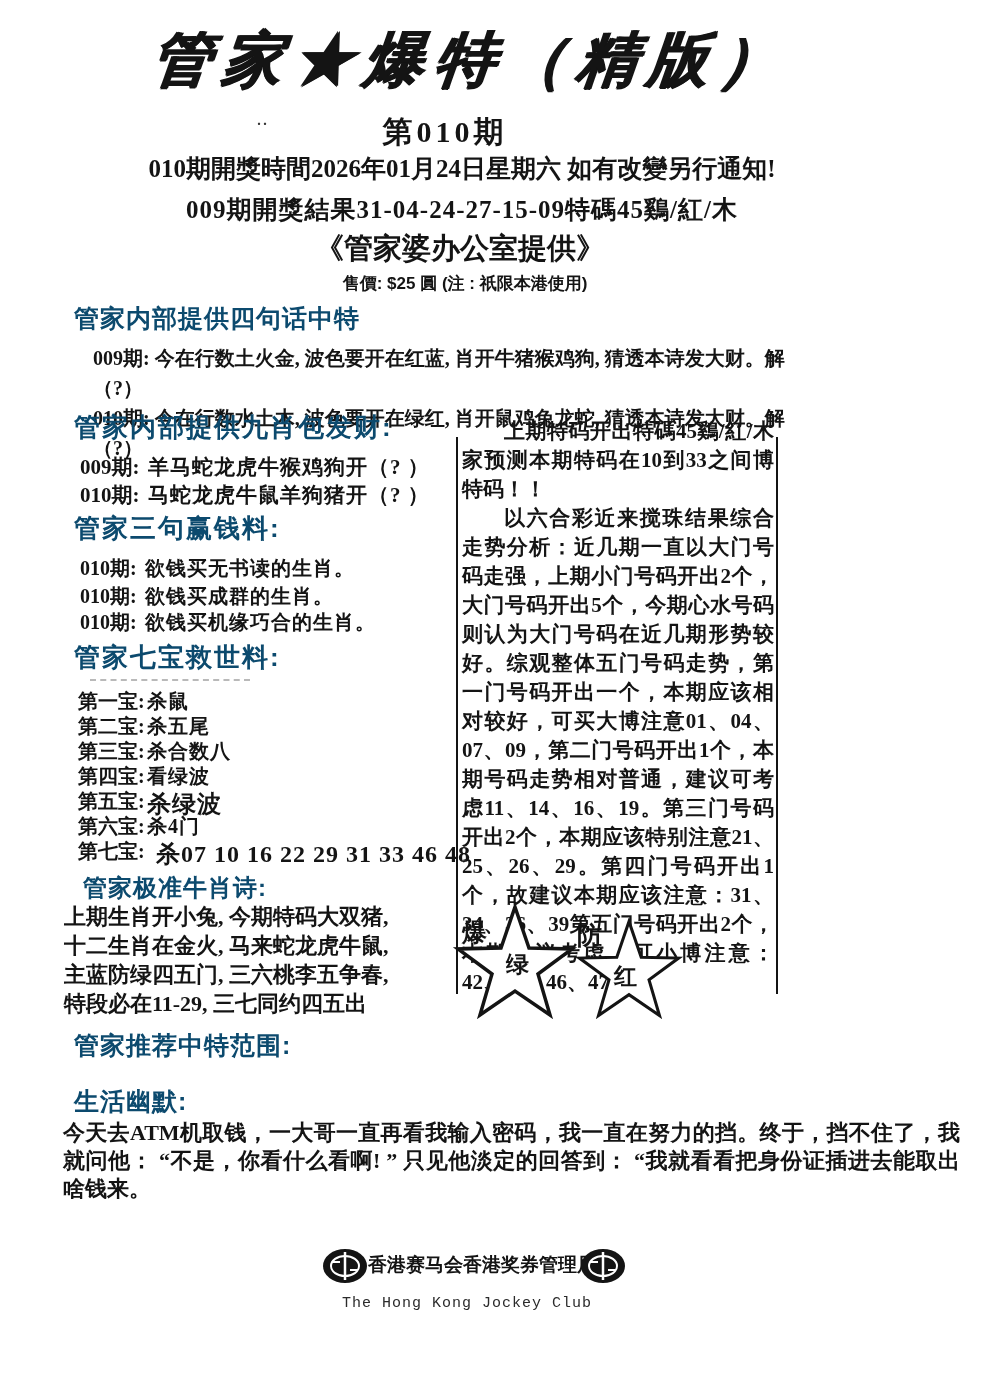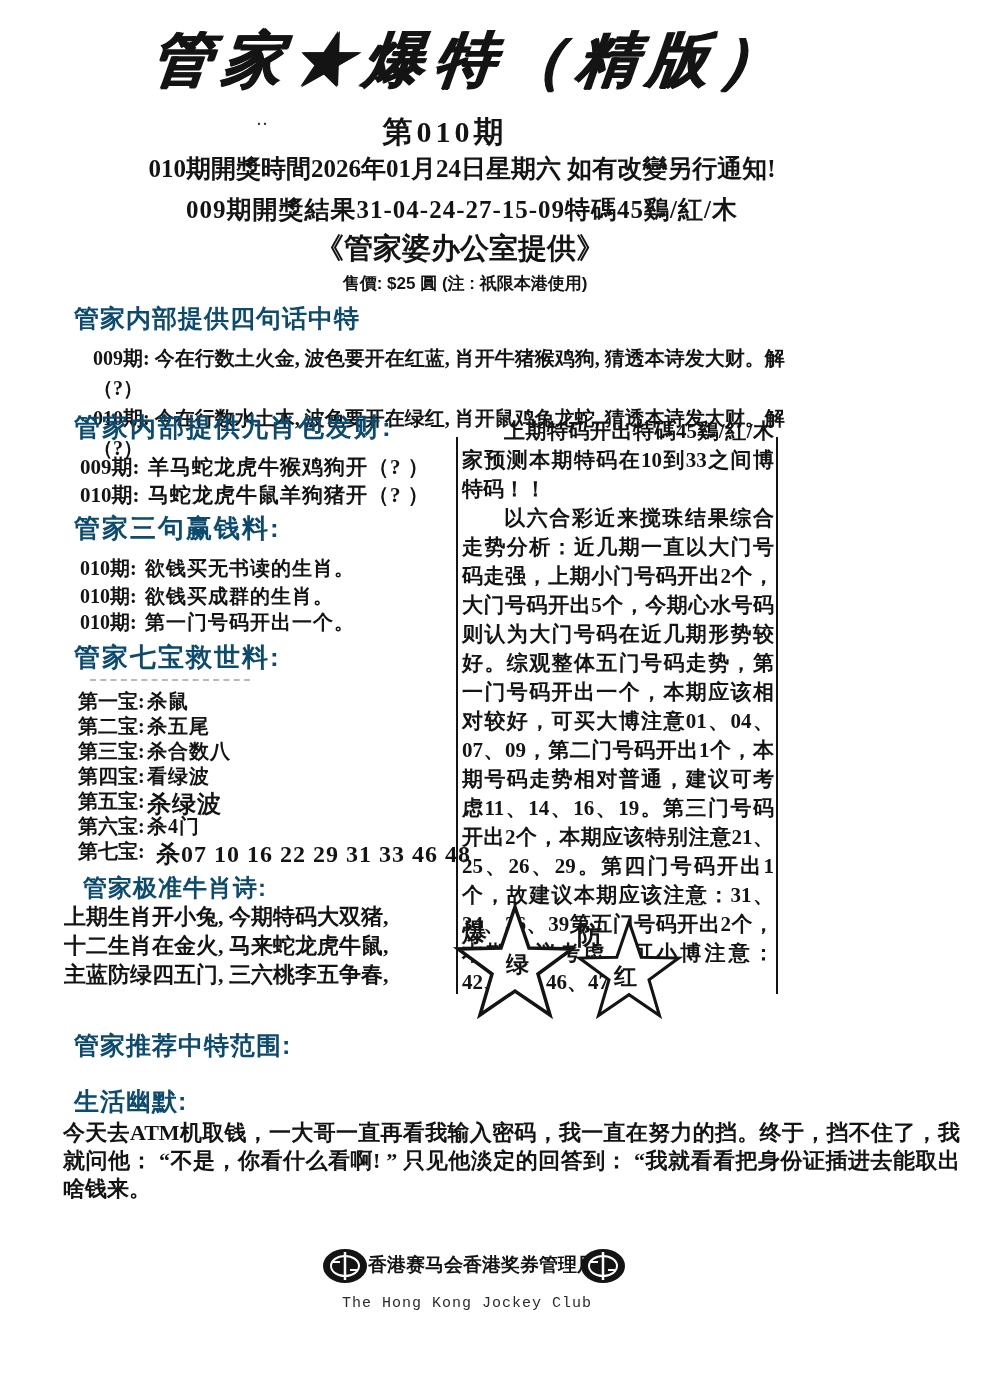--- a/index.html
+++ b/index.html
@@ -76,21 +76,21 @@
   <div class="abs row-text" style="top:453px;">羊马蛇龙虎牛猴鸡狗开（? ）</div>
   <div class="abs row-label" style="top:481px;">010期:</div>
   <div class="abs row-text" style="top:481px;">马蛇龙虎牛鼠羊狗猪开（? ）</div>
 
   <div class="abs sec-h h-three">管家三句赢钱料:</div>
   <div class="abs row-label" style="top:555px;font-size:20px;">010期:</div>
   <div class="abs row-text" style="top:555px;left:145px;font-size:20px;">欲钱买无书读的生肖。</div>
   <div class="abs row-label" style="top:583px;font-size:20px;">010期:</div>
   <div class="abs row-text" style="top:583px;left:145px;font-size:20px;">欲钱买成群的生肖。</div>
   <div class="abs row-label" style="top:609px;font-size:20px;">010期:</div>
-  <div class="abs row-text" style="top:609px;left:145px;font-size:20px;">第一门号码开出一个。</div>
+  <div class="abs row-text" style="top:609px;left:145px;font-size:20px;">欲钱买机缘巧合的生肖。</div>
 
   <div class="abs sec-h h-seven">管家七宝救世料:</div>
   <div class="abs ghost-dash"></div>
   <div class="abs row-label" style="top:688px;left:78px;font-size:20px;">第一宝:</div>
   <div class="abs row-text" style="top:688px;left:147px;font-size:20px;">杀鼠</div>
   <div class="abs row-label" style="top:713px;left:78px;font-size:20px;">第二宝:</div>
   <div class="abs row-text" style="top:713px;left:147px;font-size:20px;">杀五尾</div>
   <div class="abs row-label" style="top:738px;left:78px;font-size:20px;">第三宝:</div>
   <div class="abs row-text" style="top:738px;left:147px;font-size:20px;">杀合数八</div>
   <div class="abs row-label" style="top:763px;left:78px;font-size:20px;">第四宝:</div>
@@ -100,20 +100,21 @@
   <div class="abs row-label" style="top:813px;left:78px;font-size:20px;">第六宝:</div>
   <div class="abs row-text" style="top:813px;left:147px;font-size:20px;">杀4门</div>
   <div class="abs row-label" style="top:838px;left:78px;font-size:20px;">第七宝:</div>
   <div class="abs row-text" style="top:838px;left:156px;font-size:24px;">杀07 10 16 22 29 31 33 46 48</div>
 
   <div class="abs sec-h h-poem">管家极准牛肖诗:</div>
   <div class="abs poem">
     <div>上期生肖开小兔, 今期特码大双猪,</div>
     <div>十二生肖在金火, 马来蛇龙虎牛鼠,</div>
     <div>主蓝防绿四五门, 三六桃李五争春,</div>
+    <div>特段必在11-29, 三七同约四五出</div>
   </div>
 
   <div class="abs vline vline-l"></div>
   <div class="abs vline vline-r"></div>
   <div class="abs box-text">
     <p>上期特码开出特碼45鷄/紅/木家预测本期特码在10到33之间博特码！！</p>
     <p>以六合彩近来搅珠结果综合走势分析：近几期一直以大门号码走强，上期小门号码开出2个，大门号码开出5个，今期心水号码则认为大门号码在近几期形势较好。综观整体五门号码走势，第一门号码开出一个，本期应该相对较好，可买大博注意01、04、07、09，第二门号码开出1个，本期号码走势相对普通，建议可考虑11、14、16、19。第三门号码开出2个，本期应该特别注意21、25、26、29。第四门号码开出1个，故建议本期应该注意：31、34、36、39第五门号码开出2个，本期建议考虑，可小博注意：42、43、46、47</p>
   </div>
 
   <svg class="abs" style="left:452px;top:903px;" width="126" height="116" viewBox="0 0 126 116">

